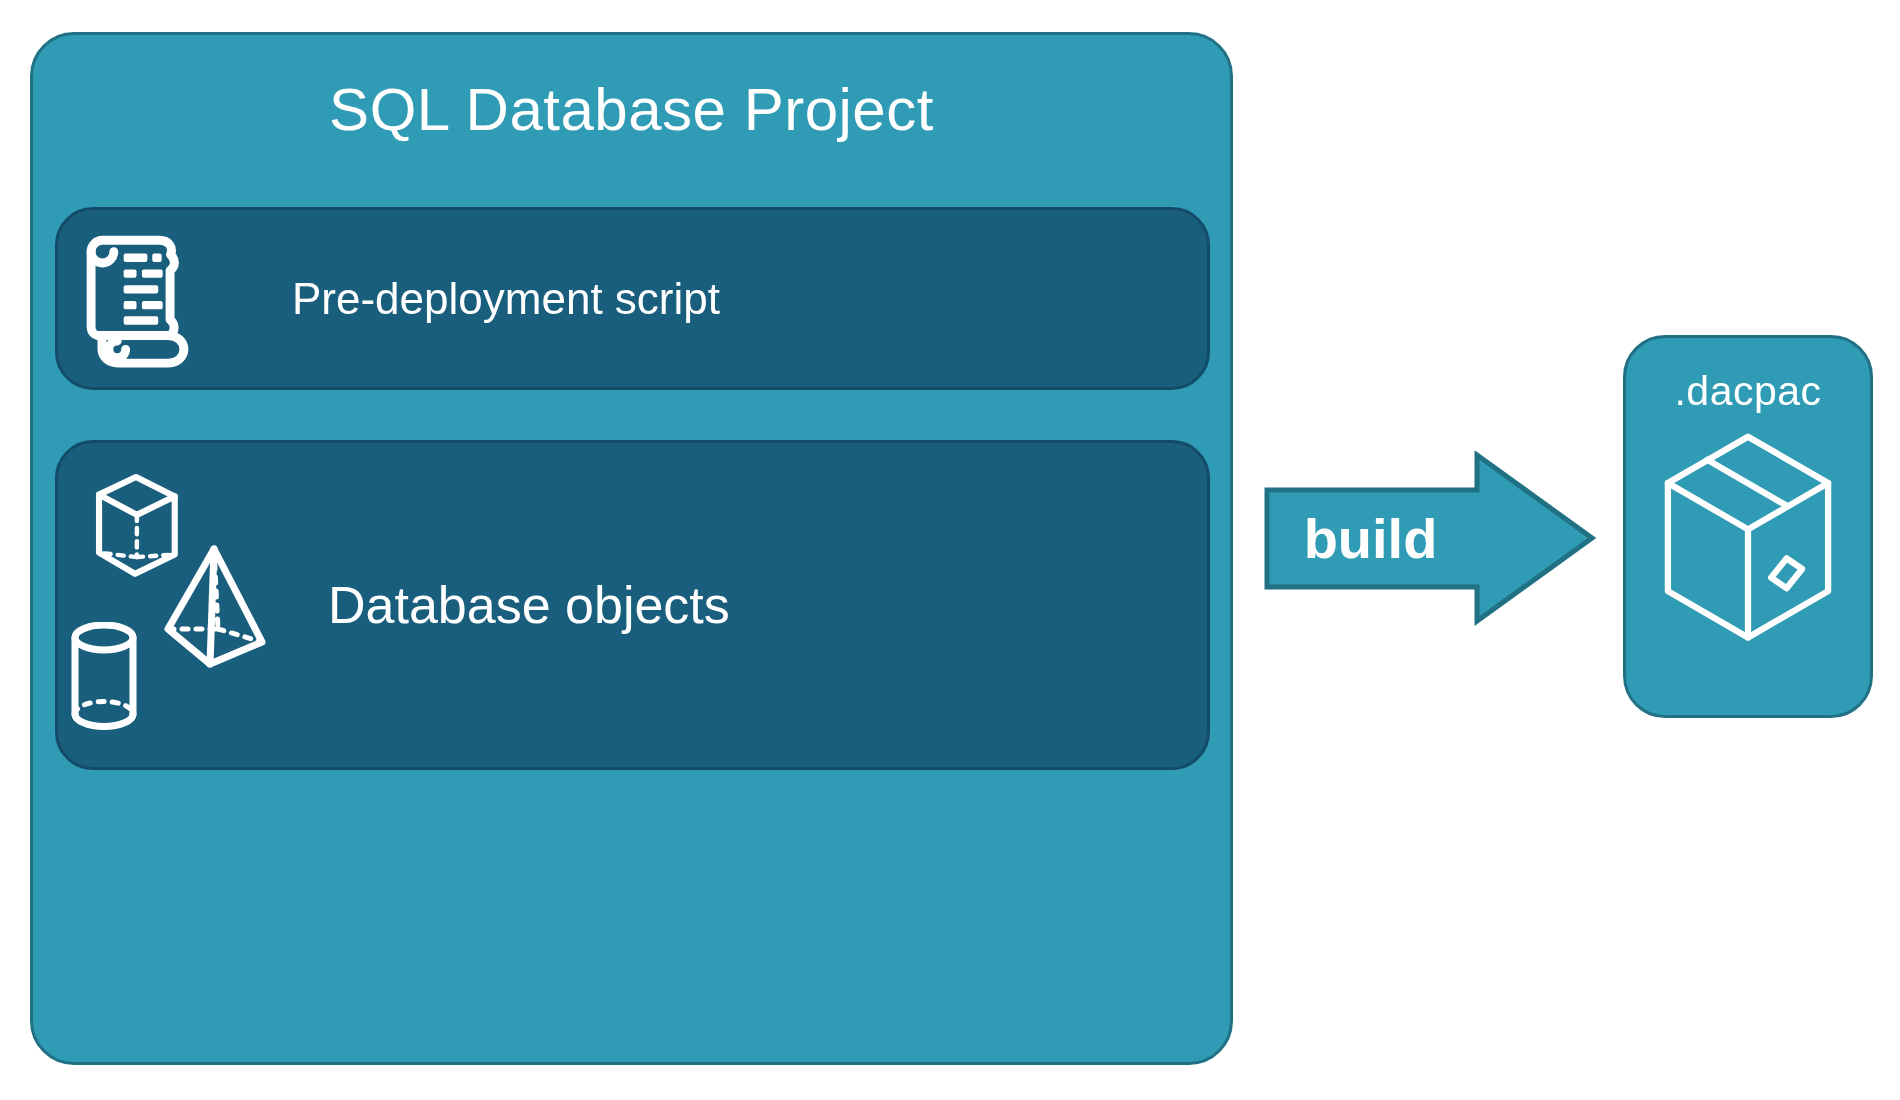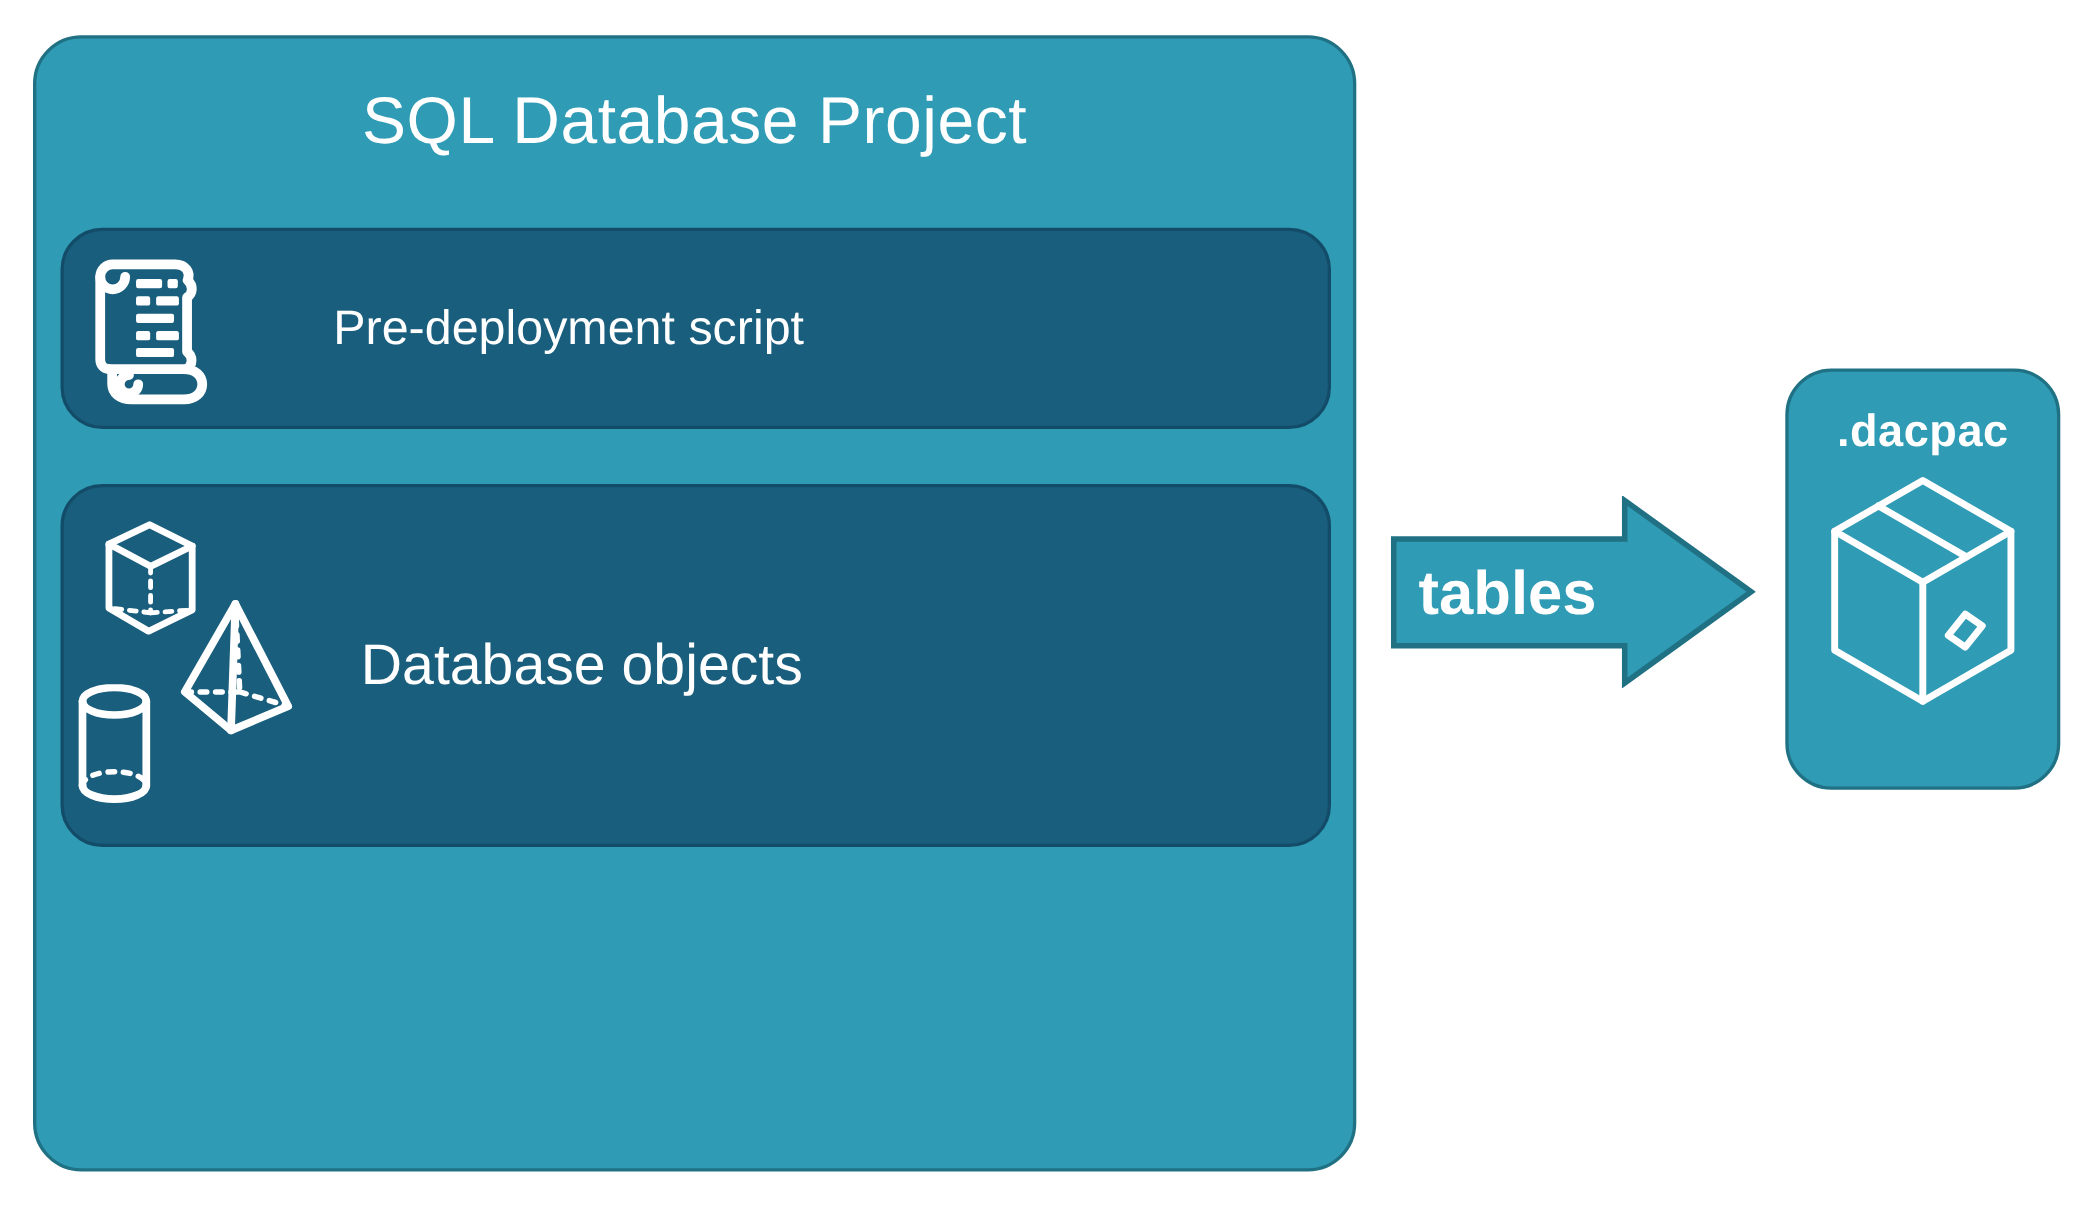--- a/index.html
+++ b/index.html
@@ -19,21 +19,21 @@
     background:var(--teal);border:3px solid var(--teal-border);border-radius:44px;
   }
   .project-title{
     position:absolute;left:0;top:40px;width:100%;
     text-align:center;color:var(--white);font-size:60px;font-weight:400;
     letter-spacing:0.5px;
   }
   .inner-box{
     position:absolute;left:22px;width:1155px;
     background:var(--dark);border:3px solid var(--dark-border);border-radius:38px;
-    display:flex;align-items:center;gap:11px;
+    display:flex;align-items:center;
   }
   .box-pre{top:172px;height:183px;}
   .box-mid{top:405px;height:330px;}
   .box-post{top:803px;height:176px;}
 
   .scroll-wrap{margin-left:22px;width:114px;height:150px;flex:0 0 auto;}
   .box-label{
     margin-left:98px;color:var(--white);font-size:44px;font-weight:400;
     line-height:62px;white-space:nowrap;
   }
@@ -52,21 +52,21 @@
     display:flex;align-items:center;justify-content:center;
     color:var(--white);font-size:56px;font-weight:700;
   }
 
   .dacpac-box{
     position:absolute;left:1623px;top:335px;width:250px;height:383px;
     background:var(--teal);border:3px solid var(--teal-border);border-radius:42px;
     text-align:center;
   }
   .dacpac-label{
-    margin-top:30px;color:var(--white);font-size:41px;font-weight:700;letter-spacing:0.5px;
+    margin-top:30px;color:var(--white);font-size:41px;font-weight:400;letter-spacing:0.5px;
   }
   .package-wrap{margin:14px auto 0 auto;width:196px;height:222px;}
 
   svg{display:block;width:100%;height:100%;}
   .ln{fill:none;stroke:#fff;stroke-linecap:round;stroke-linejoin:round;}
 </style>
 </head>
 <body>
 
 <div class="stage">
@@ -145,21 +145,21 @@
       </div>
     </div>
 
   </div>
 
   <div class="build-arrow-svg">
     <svg viewBox="0 0 332 175">
       <polygon points="3,39 213,39 213,4 328,87 213,170 213,136 3,136" fill="#2F9BB4" stroke="#1F7183" stroke-width="5" stroke-linejoin="miter"></polygon>
     </svg>
   </div>
-  <div class="build-label">tables</div>
+  <div class="build-label">build</div>
 
   <div class="dacpac-box">
     <div class="dacpac-label">.dacpac</div>
     <div class="package-wrap">
       <svg viewBox="0 0 200 230">
         <g class="ln" stroke-width="6.5">
           <path d="M100 8 L183 56 L100 104 L17 56 Z"></path>
           <path d="M58 32 L141 80"></path>
           <path d="M17 56 V168 L100 216 L183 168 V56"></path>
           <path d="M100 104 V216"></path>

